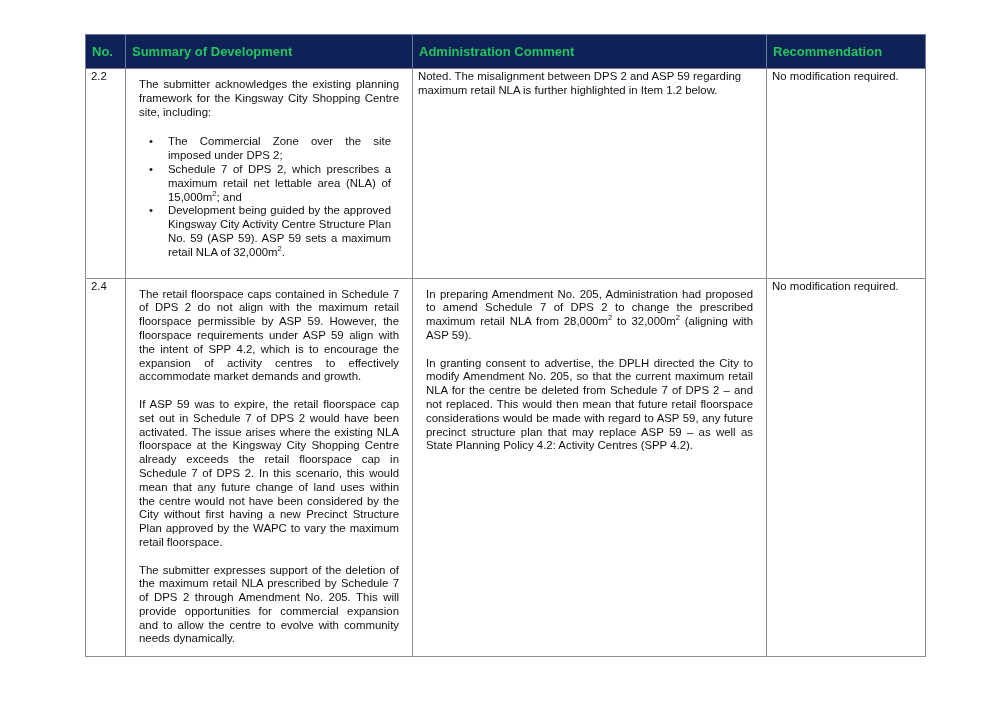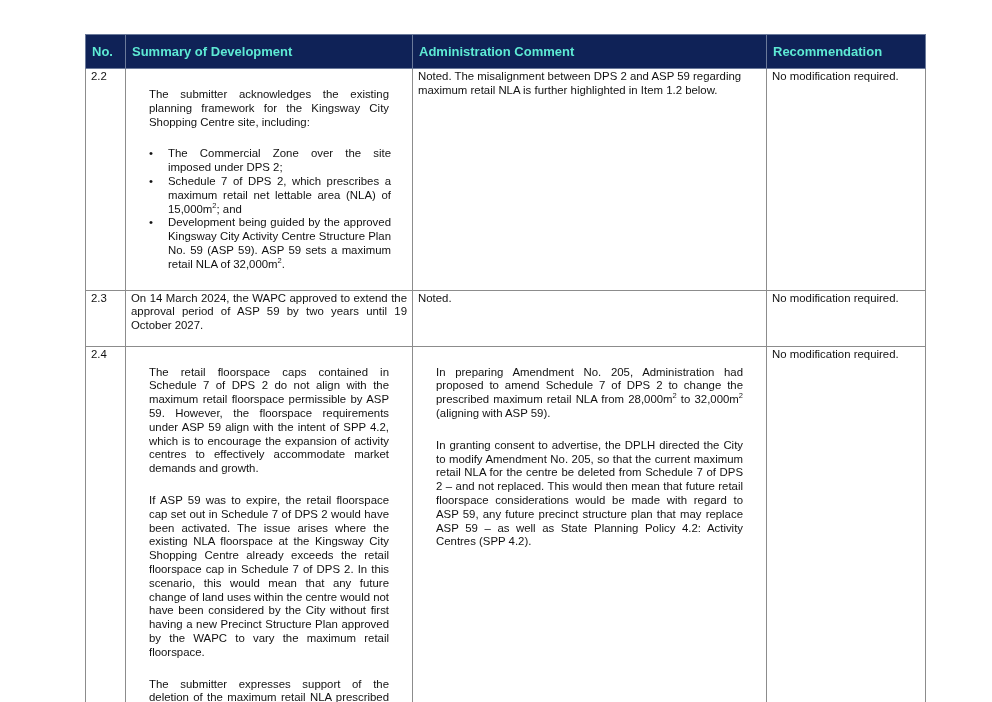--- a/index.html
+++ b/index.html
@@ -26,21 +26,21 @@
       line-height: 13.8px;
     }
     table.sub-table th,
     table.sub-table td {
       border: 1px solid #8c8c8c;
       vertical-align: top;
       padding: 1px 5px 2px 5px;
     }
     table.sub-table thead th {
       background: #0f2257;
-      color: #5eead4;
+      color: #22c55e;
       font-weight: bold;
       font-size: 13px;
       text-align: left;
       height: 33px;
       vertical-align: middle;
       padding: 0 6px;
       border-color: #6b7a9a;
     }
     col.c-no { width: 40px; }
     col.c-sum { width: 287px; }
@@ -56,21 +56,21 @@
     ul.bullets li {
       position: relative;
       text-align: justify;
     }
     ul.bullets li::before {
       content: "\2022";
       position: absolute;
       left: -19px;
       top: 0;
     }
-    p.para { margin: 18px; }
+    p.para { margin: 8px; }
     p.para + p.para { margin-top: 13.8px; }
     sup { font-size: 7.5px; line-height: 0; vertical-align: super; }
     tr.row-22 td { height: 163px; }
     tr.row-23 td { height: 52px; }
     tr.row-24 td { height: 336px; }
   </style>
 </head>
 <body>
 
 <table class="sub-table">
@@ -97,26 +97,20 @@
         <ul class="bullets">
           <li><span>The Commercial Zone over the site imposed under DPS 2;</span></li>
           <li><span>Schedule 7 of DPS 2, which prescribes a maximum retail net lettable area (NLA) of 15,000m</span><sup>2</sup><span>; and</span></li>
           <li><span>Development being guided by the approved Kingsway City Activity Centre Structure Plan No. 59 (ASP 59). ASP 59 sets a maximum retail NLA of 32,000m</span><sup>2</sup><span>.</span></li>
         </ul>
       </td>
       <td>Noted.  The misalignment between DPS 2 and ASP 59 regarding maximum retail NLA is further highlighted in Item 1.2 below.</td>
       <td>No modification required.</td>
     </tr>
 
-    <tr class="row-23">
-      <td class="no-cell">2.3</td>
-      <td class="just">On 14 March 2024, the WAPC approved to extend the approval period of ASP 59 by two years until 19 October 2027.</td>
-      <td>Noted.</td>
-      <td>No modification required.</td>
-    </tr>
 
     <tr class="row-24">
       <td class="no-cell">2.4</td>
       <td class="just">
         <p class="para">The retail floorspace caps contained in Schedule 7 of DPS 2 do not align with the maximum retail floorspace permissible by ASP 59. However, the floorspace requirements under ASP 59 align with the intent of SPP 4.2, which is to encourage the expansion of activity centres to effectively accommodate market demands and growth.</p>
         <p class="para">If ASP 59 was to expire, the retail floorspace cap set out in Schedule 7 of DPS 2 would have been activated. The issue arises where the existing NLA floorspace at the Kingsway City Shopping Centre already exceeds the retail floorspace cap in Schedule 7 of DPS 2. In this scenario, this would mean that any future change of land uses within the centre would not have been considered by the City without first having a new Precinct Structure Plan approved by the WAPC to vary the maximum retail floorspace.</p>
         <p class="para">The submitter expresses support of the deletion of the maximum retail NLA prescribed by Schedule 7 of DPS 2 through Amendment No. 205. This will provide opportunities for commercial expansion and to allow the centre to evolve with community needs dynamically.</p>
       </td>
       <td class="just">
         <p class="para"><span>In preparing Amendment No. 205, Administration had proposed to amend Schedule 7 of DPS 2 to change the prescribed maximum retail NLA from 28,000m</span><sup>2</sup><span> to 32,000m</span><sup>2</sup><span> (aligning with ASP 59).</span></p>

